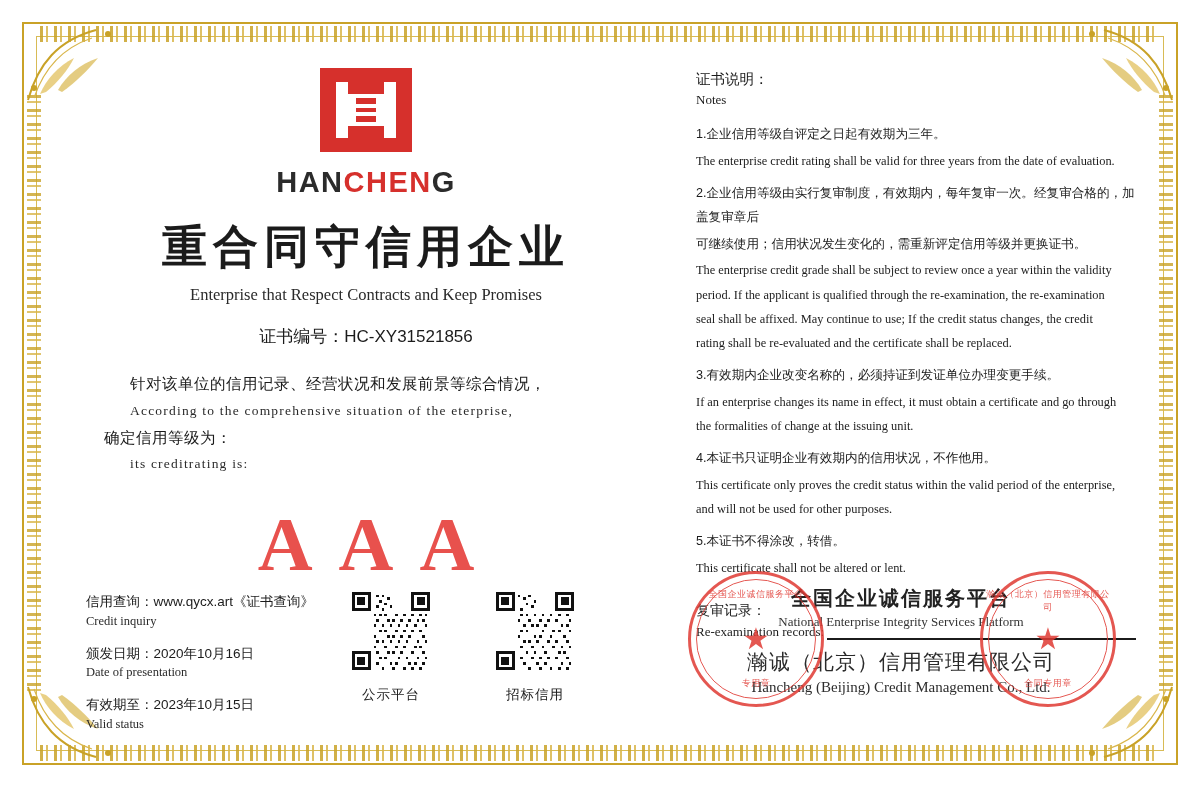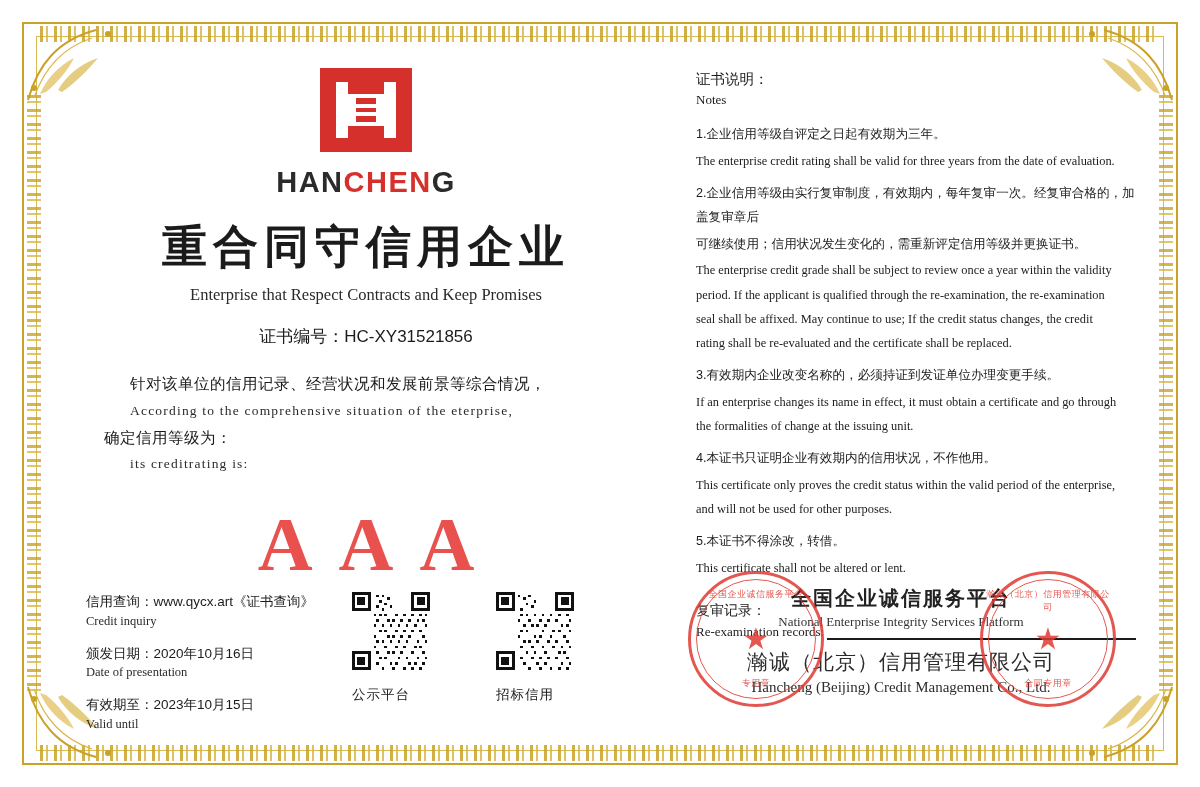--- a/index.html
+++ b/index.html
@@ -211,21 +211,21 @@
     font-family: "Liberation Serif", serif;
   }
 
   .qr-group {
     position: absolute;
     left: 296px;
     top: 0;
     display: flex;
     gap: 66px;
   }
-  .qr-item { }
+  .qr-item { text-align: center; }
   .qr-code {
     width: 78px;
     height: 78px;
     background-color: #fff;
   }
   .qr-label {
     margin-top: 16px;
     font-size: 13.5px;
     color: #1b1b1b;
     letter-spacing: 1px;
@@ -471,21 +471,21 @@
         <div class="finfo-row">
           <div class="finfo-cn">信用查询：www.qycx.art《证书查询》</div>
           <div class="finfo-en">Credit inquiry</div>
         </div>
         <div class="finfo-row">
           <div class="finfo-cn">颁发日期：2020年10月16日</div>
           <div class="finfo-en">Date of presentation</div>
         </div>
         <div class="finfo-row">
           <div class="finfo-cn">有效期至：2023年10月15日</div>
-          <div class="finfo-en">Valid until</div>
+          <div class="finfo-en">Valid status</div>
         </div>
       </div>
 
       <div class="qr-group">
         <div class="qr-item">
           <div class="qr-code">
             <svg viewBox="0 0 29 29" width="78" height="78" shape-rendering="crispEdges">
               <rect width="29" height="29" fill="#fff"></rect>
               <g fill="#111">
                 <rect x="0" y="0" width="7" height="1"></rect>

